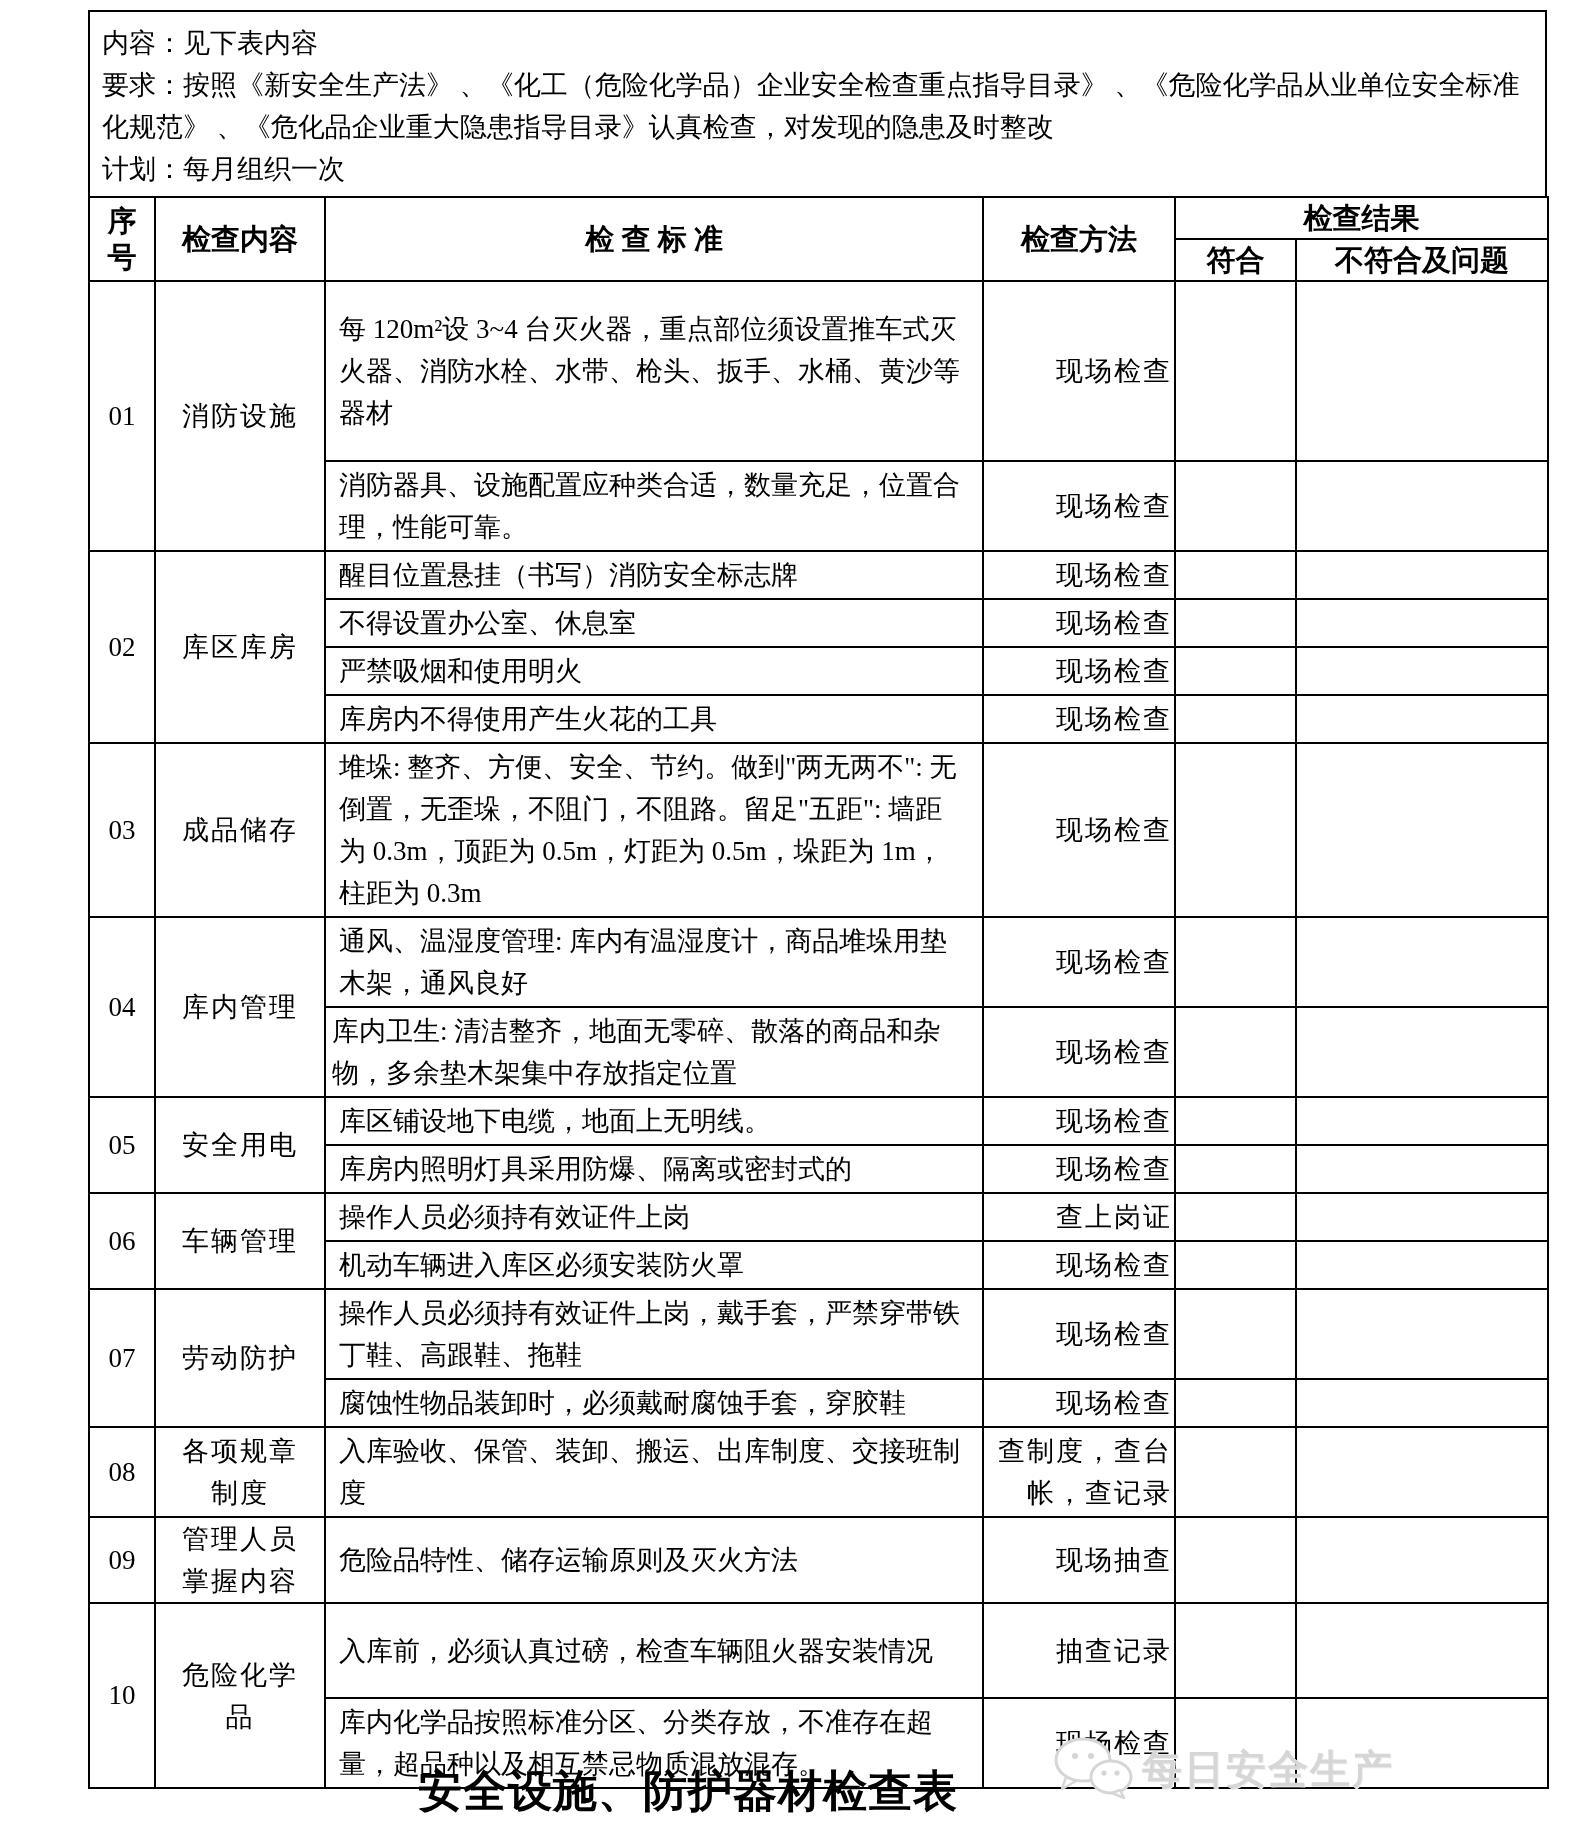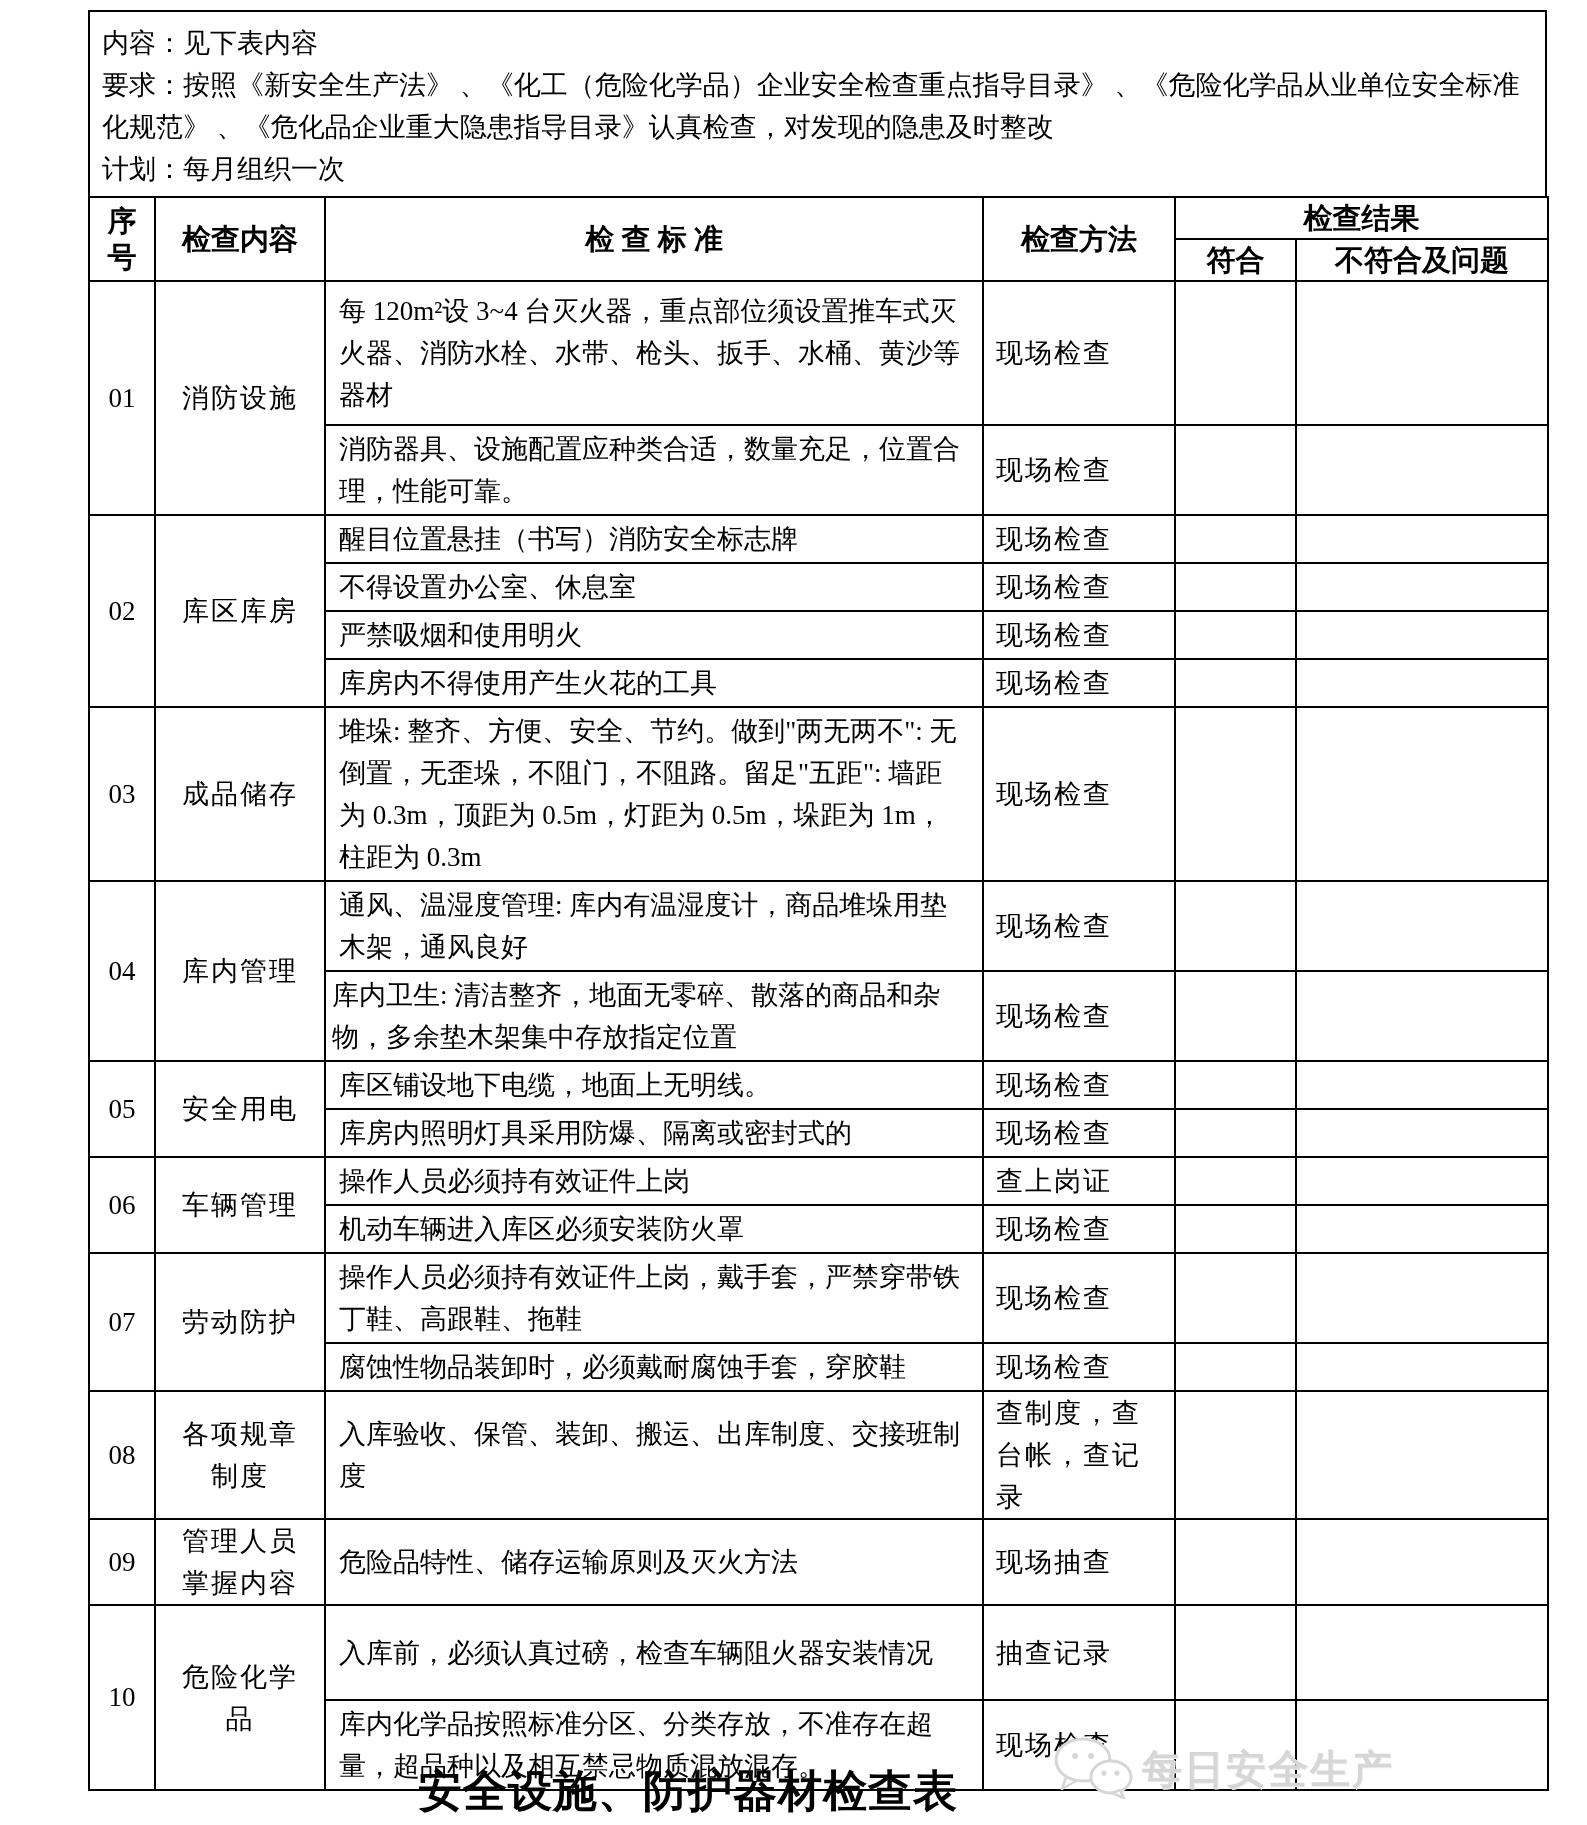--- a/index.html
+++ b/index.html
@@ -42,21 +42,21 @@
   td.cell-no{
     font-size:27px;text-align:center;padding:0 2px;
   }
   td.cell-cat{
     font-size:27px;text-align:center;padding:0 14px;letter-spacing:2px;line-height:42px;
   }
   td.cell-std{
     font-size:27px;line-height:42px;text-align:left;padding:2px 13px;
   }
   td.cell-mth{
-    font-size:27px;line-height:42px;text-align:left;letter-spacing:2px;padding:0 12px;
+    font-size:27px;line-height:42px;text-align:right;letter-spacing:2px;padding:0 2px;
   }
   td.cell-pass,td.cell-fail{background:#fff;}
 
   
   .watermark{
     position:absolute;left:1052px;top:1735px;
     display:flex;align-items:center;gap:6px;
     color:#d2d2d2;
   }
   .watermark .wm-text{
@@ -100,21 +100,21 @@
         </tr>
         <tr class="hdr-sub">
           <th>符合</th>
           <th>不符合及问题</th>
         </tr>
       </thead>
       <tbody>
           <tr>
             <td class="cell-no" rowspan="2">01</td>
             <td class="cell-cat" rowspan="2">消防设施</td>
-            <td class="cell-std" style="height: 144px;">每 120m²设 3~4 台灭火器，重点部位须设置推车式灭火器、消防水栓、水带、枪头、扳手、水桶、黄沙等器材</td>
+            <td class="cell-std" style="height: 180px;">每 120m²设 3~4 台灭火器，重点部位须设置推车式灭火器、消防水栓、水带、枪头、扳手、水桶、黄沙等器材</td>
             <td class="cell-mth">现场检查</td>
             <td class="cell-pass"></td>
             <td class="cell-fail"></td>
           </tr>
           <tr>
             <td class="cell-std" style="height: 88px;">消防器具、设施配置应种类合适，数量充足，位置合理，性能可靠。</td>
             <td class="cell-mth">现场检查</td>
             <td class="cell-pass"></td>
             <td class="cell-fail"></td>
           </tr>

